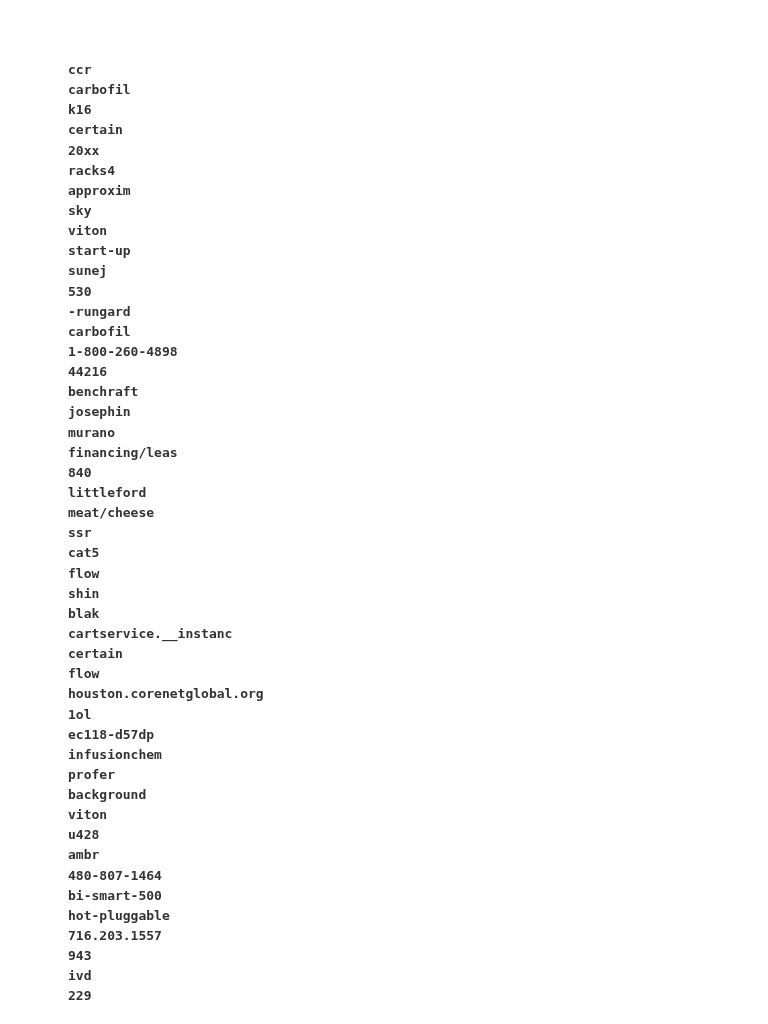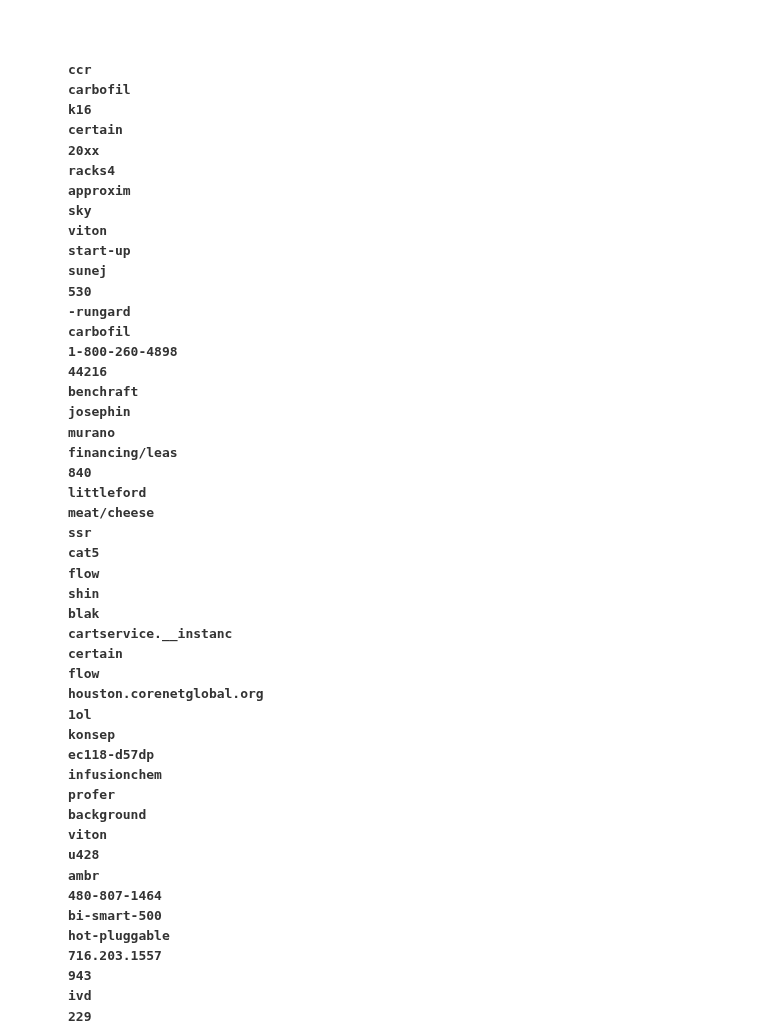--- a/index.html
+++ b/index.html
@@ -59,21 +59,20 @@
     <div class="word-item">ssr</div>
     <div class="word-item">cat5</div>
     <div class="word-item">flow</div>
     <div class="word-item">shin</div>
     <div class="word-item">blak</div>
     <div class="word-item">cartservice.__instanc</div>
     <div class="word-item">certain</div>
     <div class="word-item">flow</div>
     <div class="word-item">houston.corenetglobal.org</div>
     <div class="word-item">1ol</div>
-    <div class="word-item">konsep</div>
     <div class="word-item">ec118-d57dp</div>
     <div class="word-item">infusionchem</div>
     <div class="word-item">profer</div>
     <div class="word-item">background</div>
     <div class="word-item">viton</div>
     <div class="word-item">u428</div>
     <div class="word-item">ambr</div>
     <div class="word-item">480-807-1464</div>
     <div class="word-item">bi-smart-500</div>
     <div class="word-item">hot-pluggable</div>

